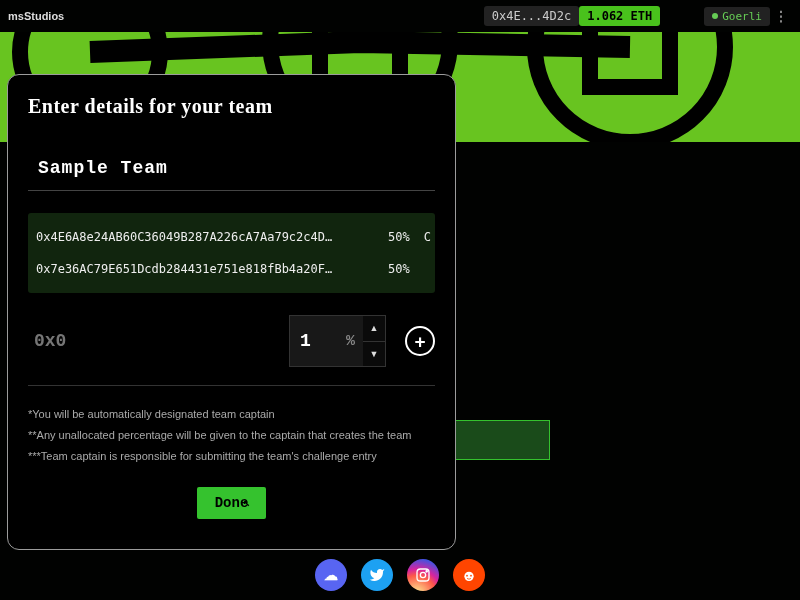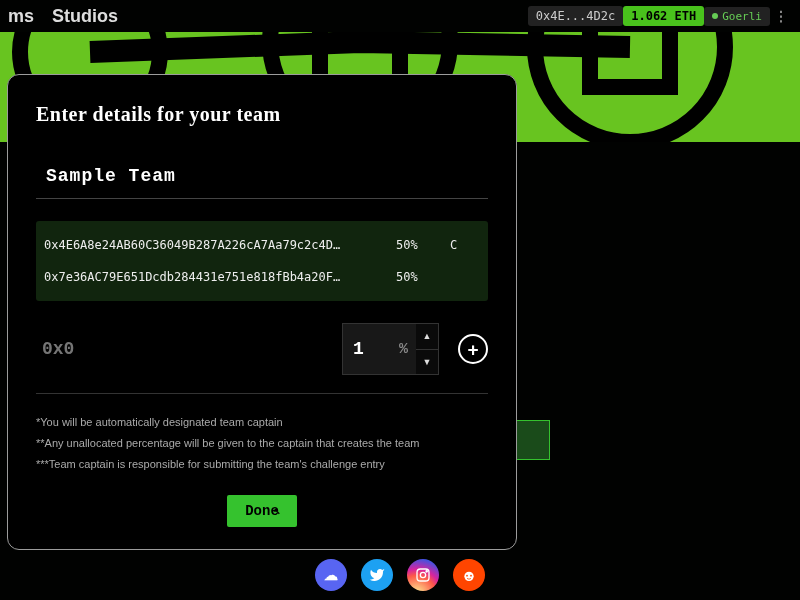--- a/index.html
+++ b/index.html
@@ -11,28 +11,28 @@
     overflow: hidden;
     position: relative;
   }
   .topbar {
     position: absolute; top: 0; left: 0; right: 0;
     height: 32px;
     display: flex; align-items: center;
     padding: 0 8px;
     z-index: 1;
   }
-  .nav-left { display: flex; gap: 18px; font-weight: bold; font-size: 18px; color: #ddd; }
+  .nav-left { display: flex; font-weight: bold; font-size: 11px; color: #ddd; }
   .nav-right { margin-left: auto; display: flex; align-items: center; }
   .chip {
     background: #222; color: #ccc; font-family: monospace;
     font-size: 12px; padding: 3px 8px; border-radius: 3px;
   }
   .chip-eth { background: #49c21c; color: #000; font-weight: bold; }
-  .chip-net { background: #222; color: #6c5; font-size: 11px; display: flex; align-items: center; gap: 4px; }
+  .chip-net { background: #222; color: #6c5; font-size: 11px; display: flex; align-items: center; gap: 4px; margin-left: 44px; }
   .chip-net .dot { width: 6px; height: 6px; border-radius: 50%; background: #6c5; display: inline-block; }
   .chip-dots { color: #888; padding: 0 4px; cursor: pointer; font-size: 14px; font-weight: bold; }
   .hero {
     position: absolute; top: 32px; left: 0; right: 0; height: 110px;
     background: #68c420;
     overflow: hidden;
   }
   .hero svg { position: absolute; top: -40px; left: -60px; }
   .main-panel {
     position: absolute; top: 140px; left: 0; right: 0; bottom: 50px;
@@ -53,25 +53,25 @@
     display: flex; align-items: center; justify-content: center;
     font-size: 14px; color: #fff; cursor: pointer; font-weight: bold;
   }
   .soc.dc { background: #5865f2; }
   .soc.tw { background: #1da1f2; }
   .soc.ig { background: radial-gradient(circle at 30% 110%, #fdf497 0%, #fd5949 45%, #d6249f 60%, #285AEB 90%); }
   .soc.rd { background: #ff4500; }
   .modal {
     position: absolute;
     left: 7px; top: 74px;
-    width: 510px; height: 476px;
+    width: 449px; height: 476px;
     background: #000;
     border: 1px solid #9c9c9c;
     border-radius: 12px;
-    padding: 28px;
+    padding: 20px;
     z-index: 10;
   }
   .modal-title {
     font-size: 20px; font-weight: 600; color: #fff;
     font-family: Georgia, 'Times New Roman', serif;
     letter-spacing: 0.5px;
     margin-bottom: 30px;
   }
   .team-name-row {
     border-bottom: 1px solid #444;

